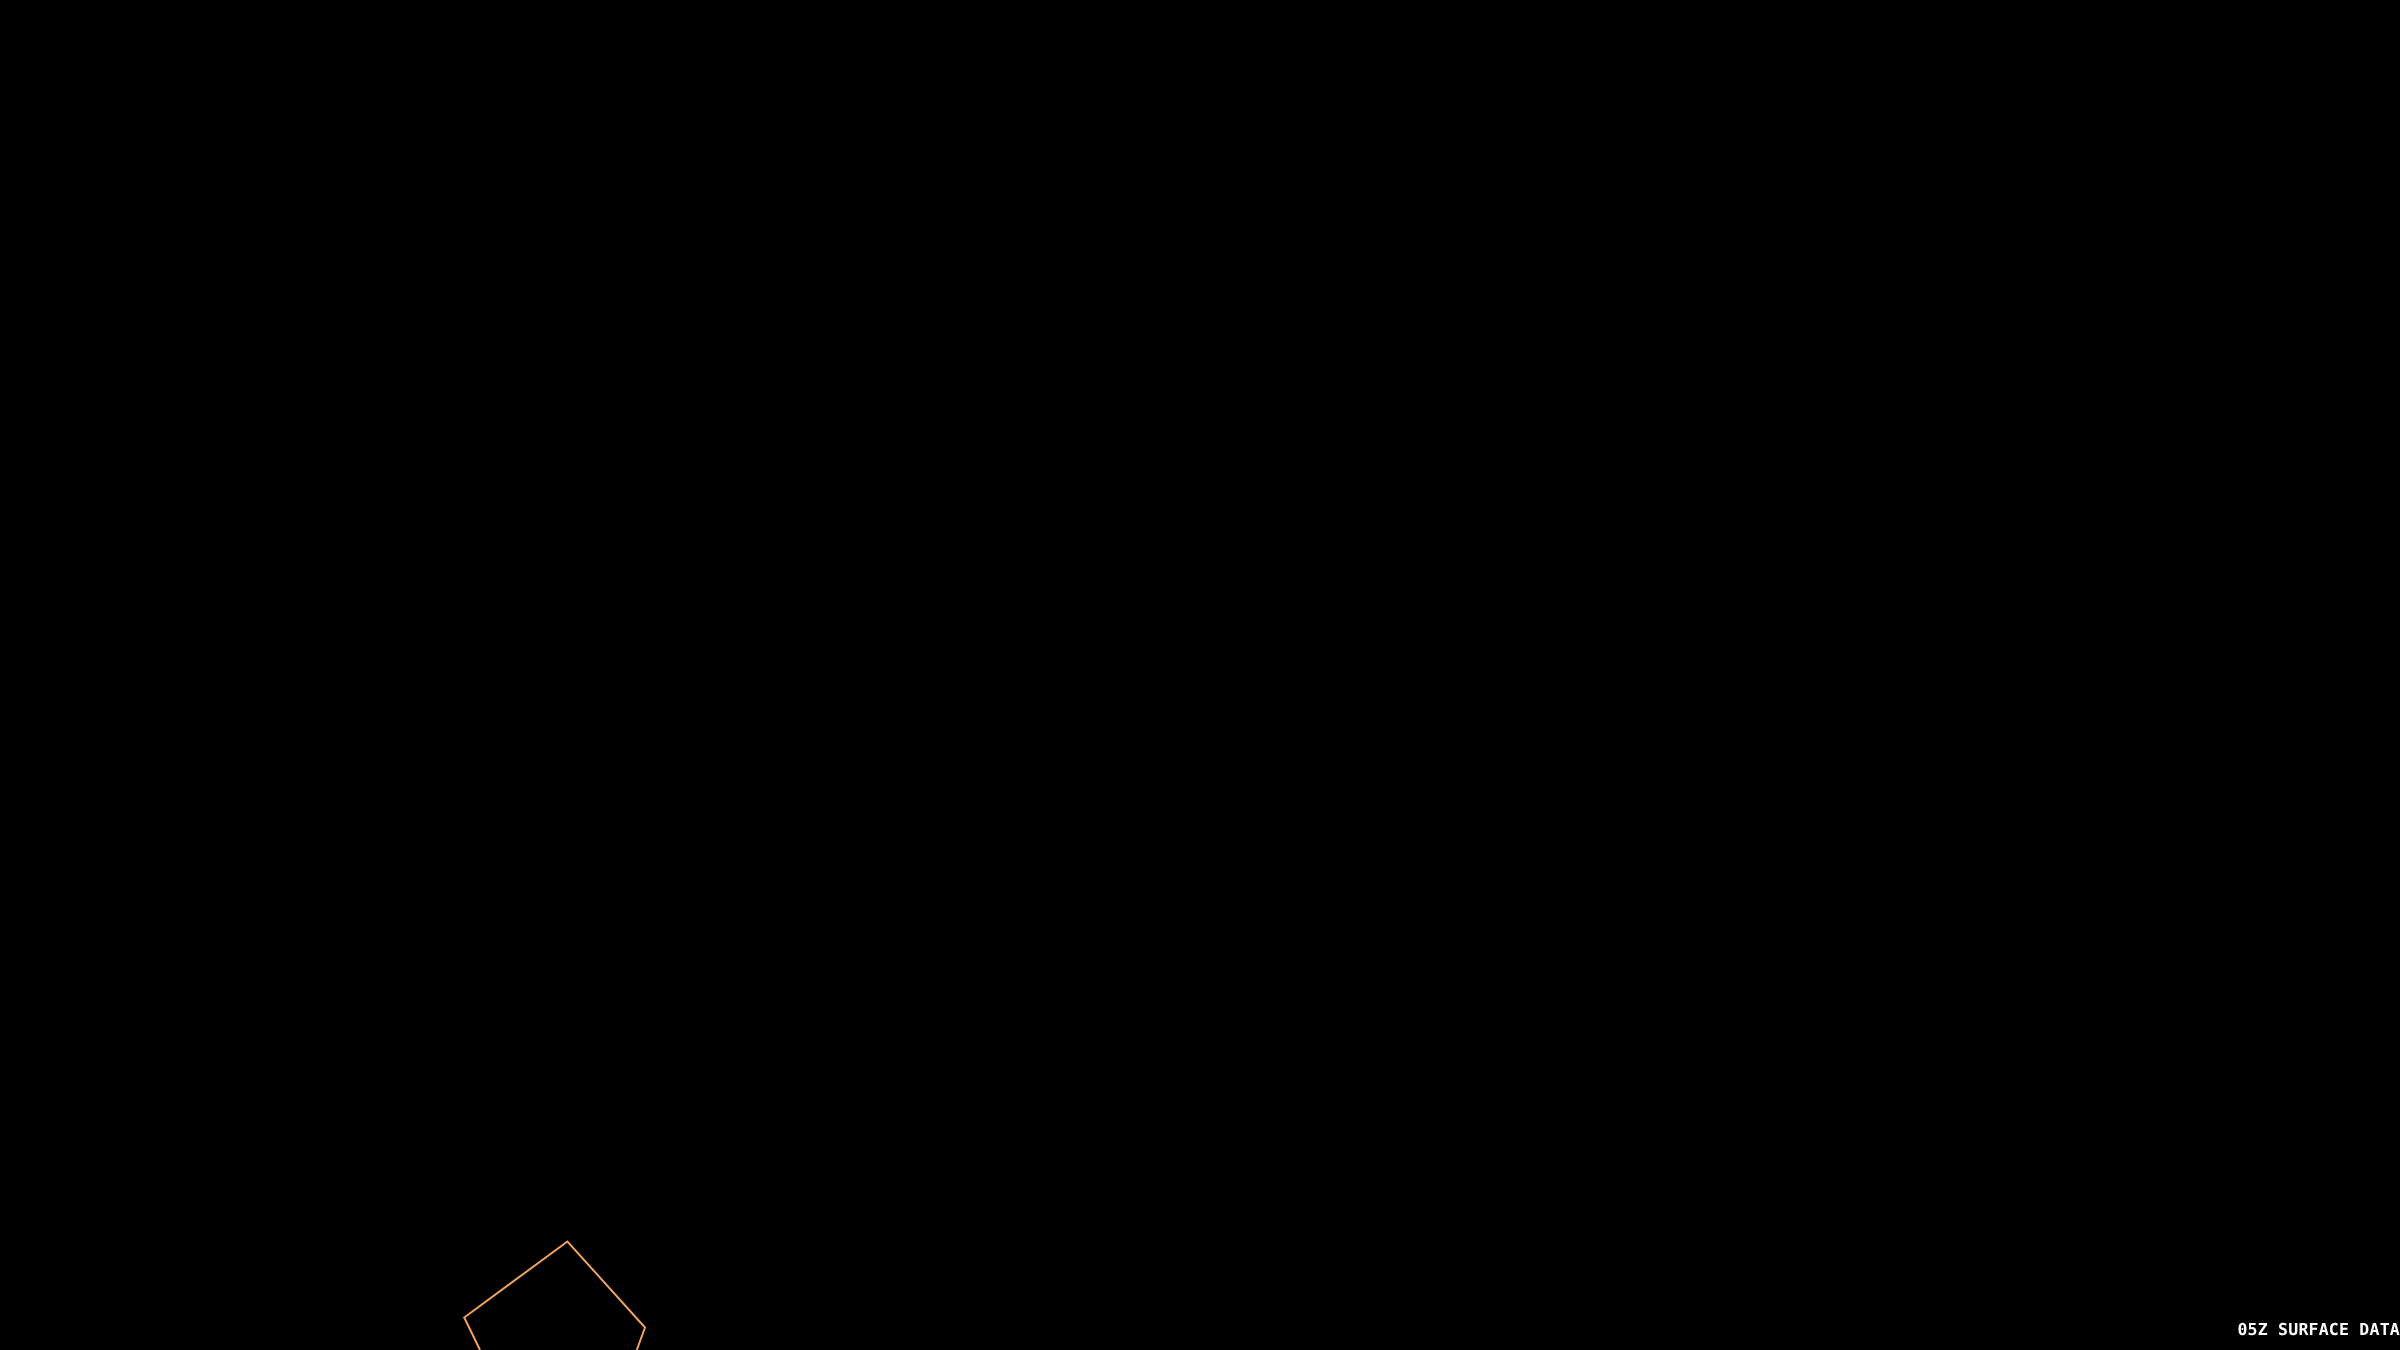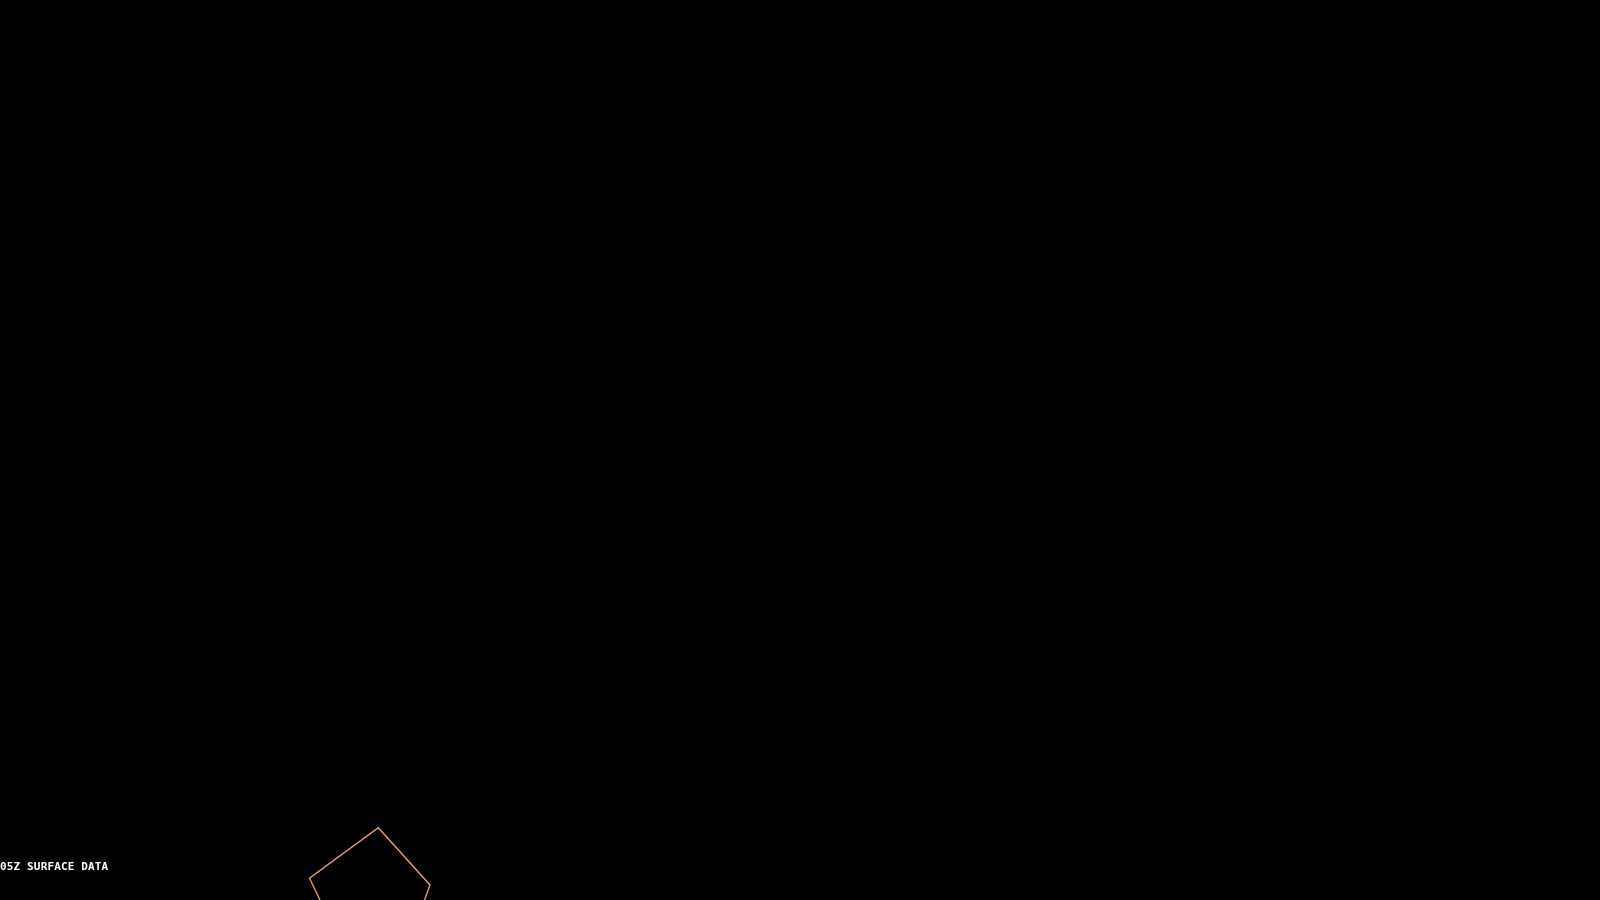--- a/index.html
+++ b/index.html
@@ -24,24 +24,24 @@
   }
   .watch-box {
     fill: none;
     stroke-width: 1.3px;
     stroke-linejoin: miter;
   }
   .status-label {
     position: absolute;
     left: 0;
     right: 0;
-    top: 860px;
+    top: 880px;
     height: 14px;
     line-height: 14px;
-    text-align: left;
+    text-align: right;
     font-family: "DejaVu Sans Mono", "Liberation Mono", monospace;
     font-size: 11px;
     font-weight: bold;
     letter-spacing: 0.15px;
     white-space: pre;
   }
 </style>
 </head>
 <body>
 

